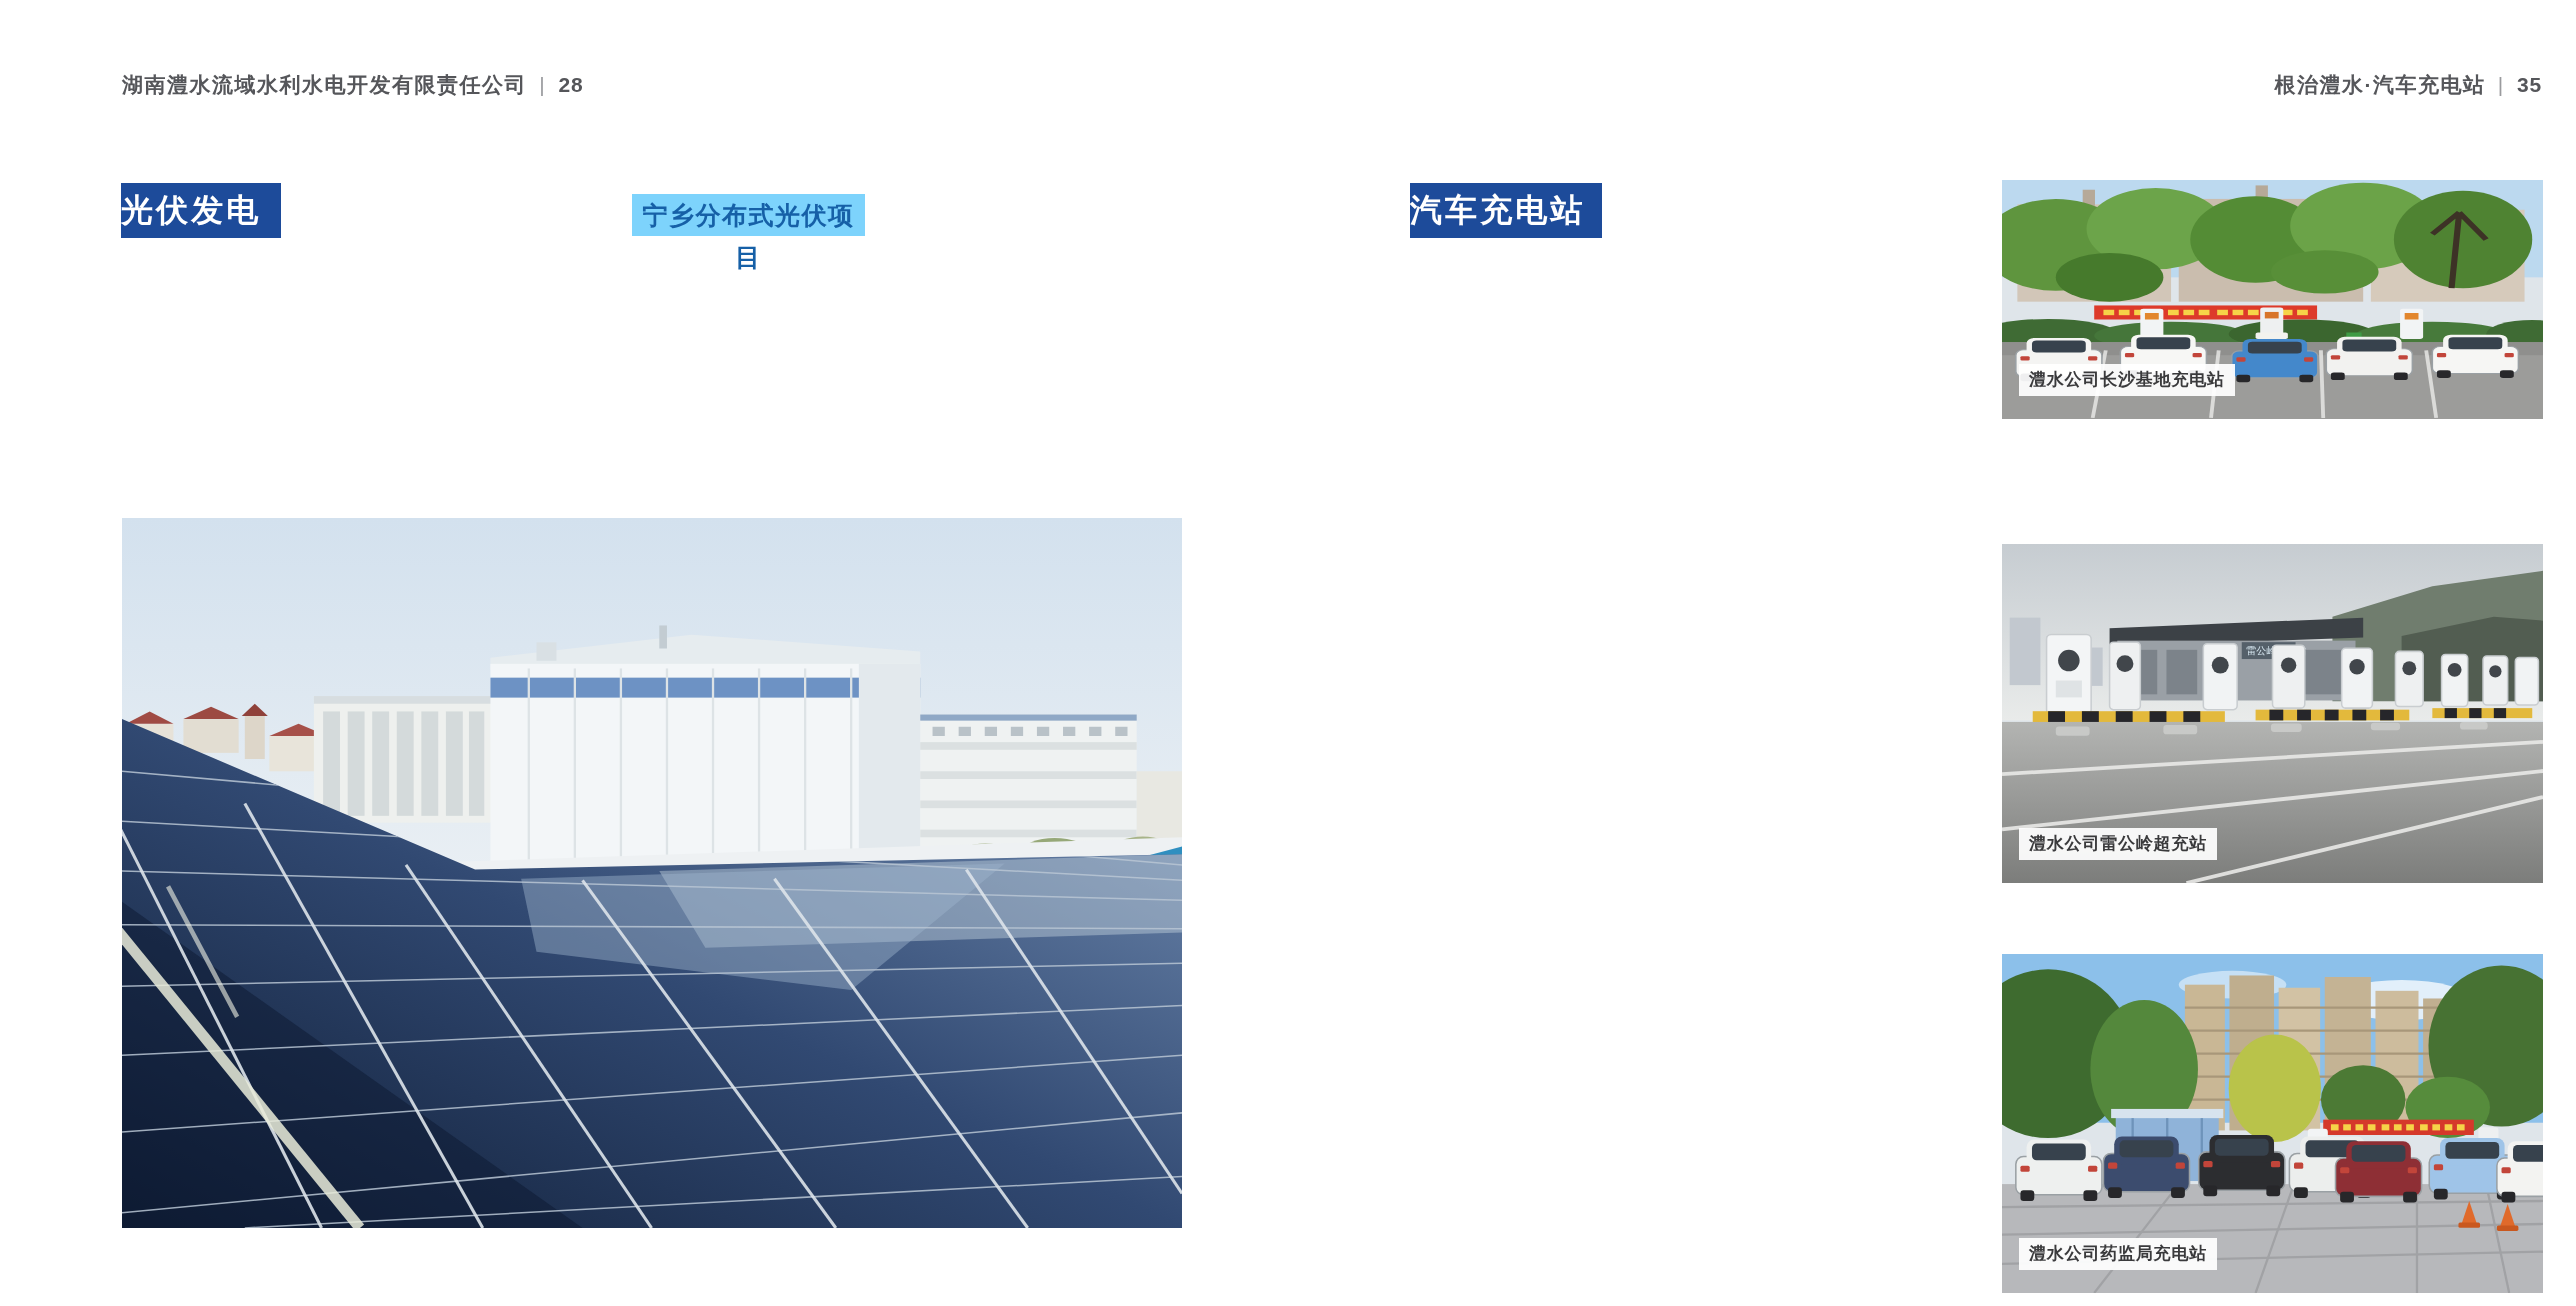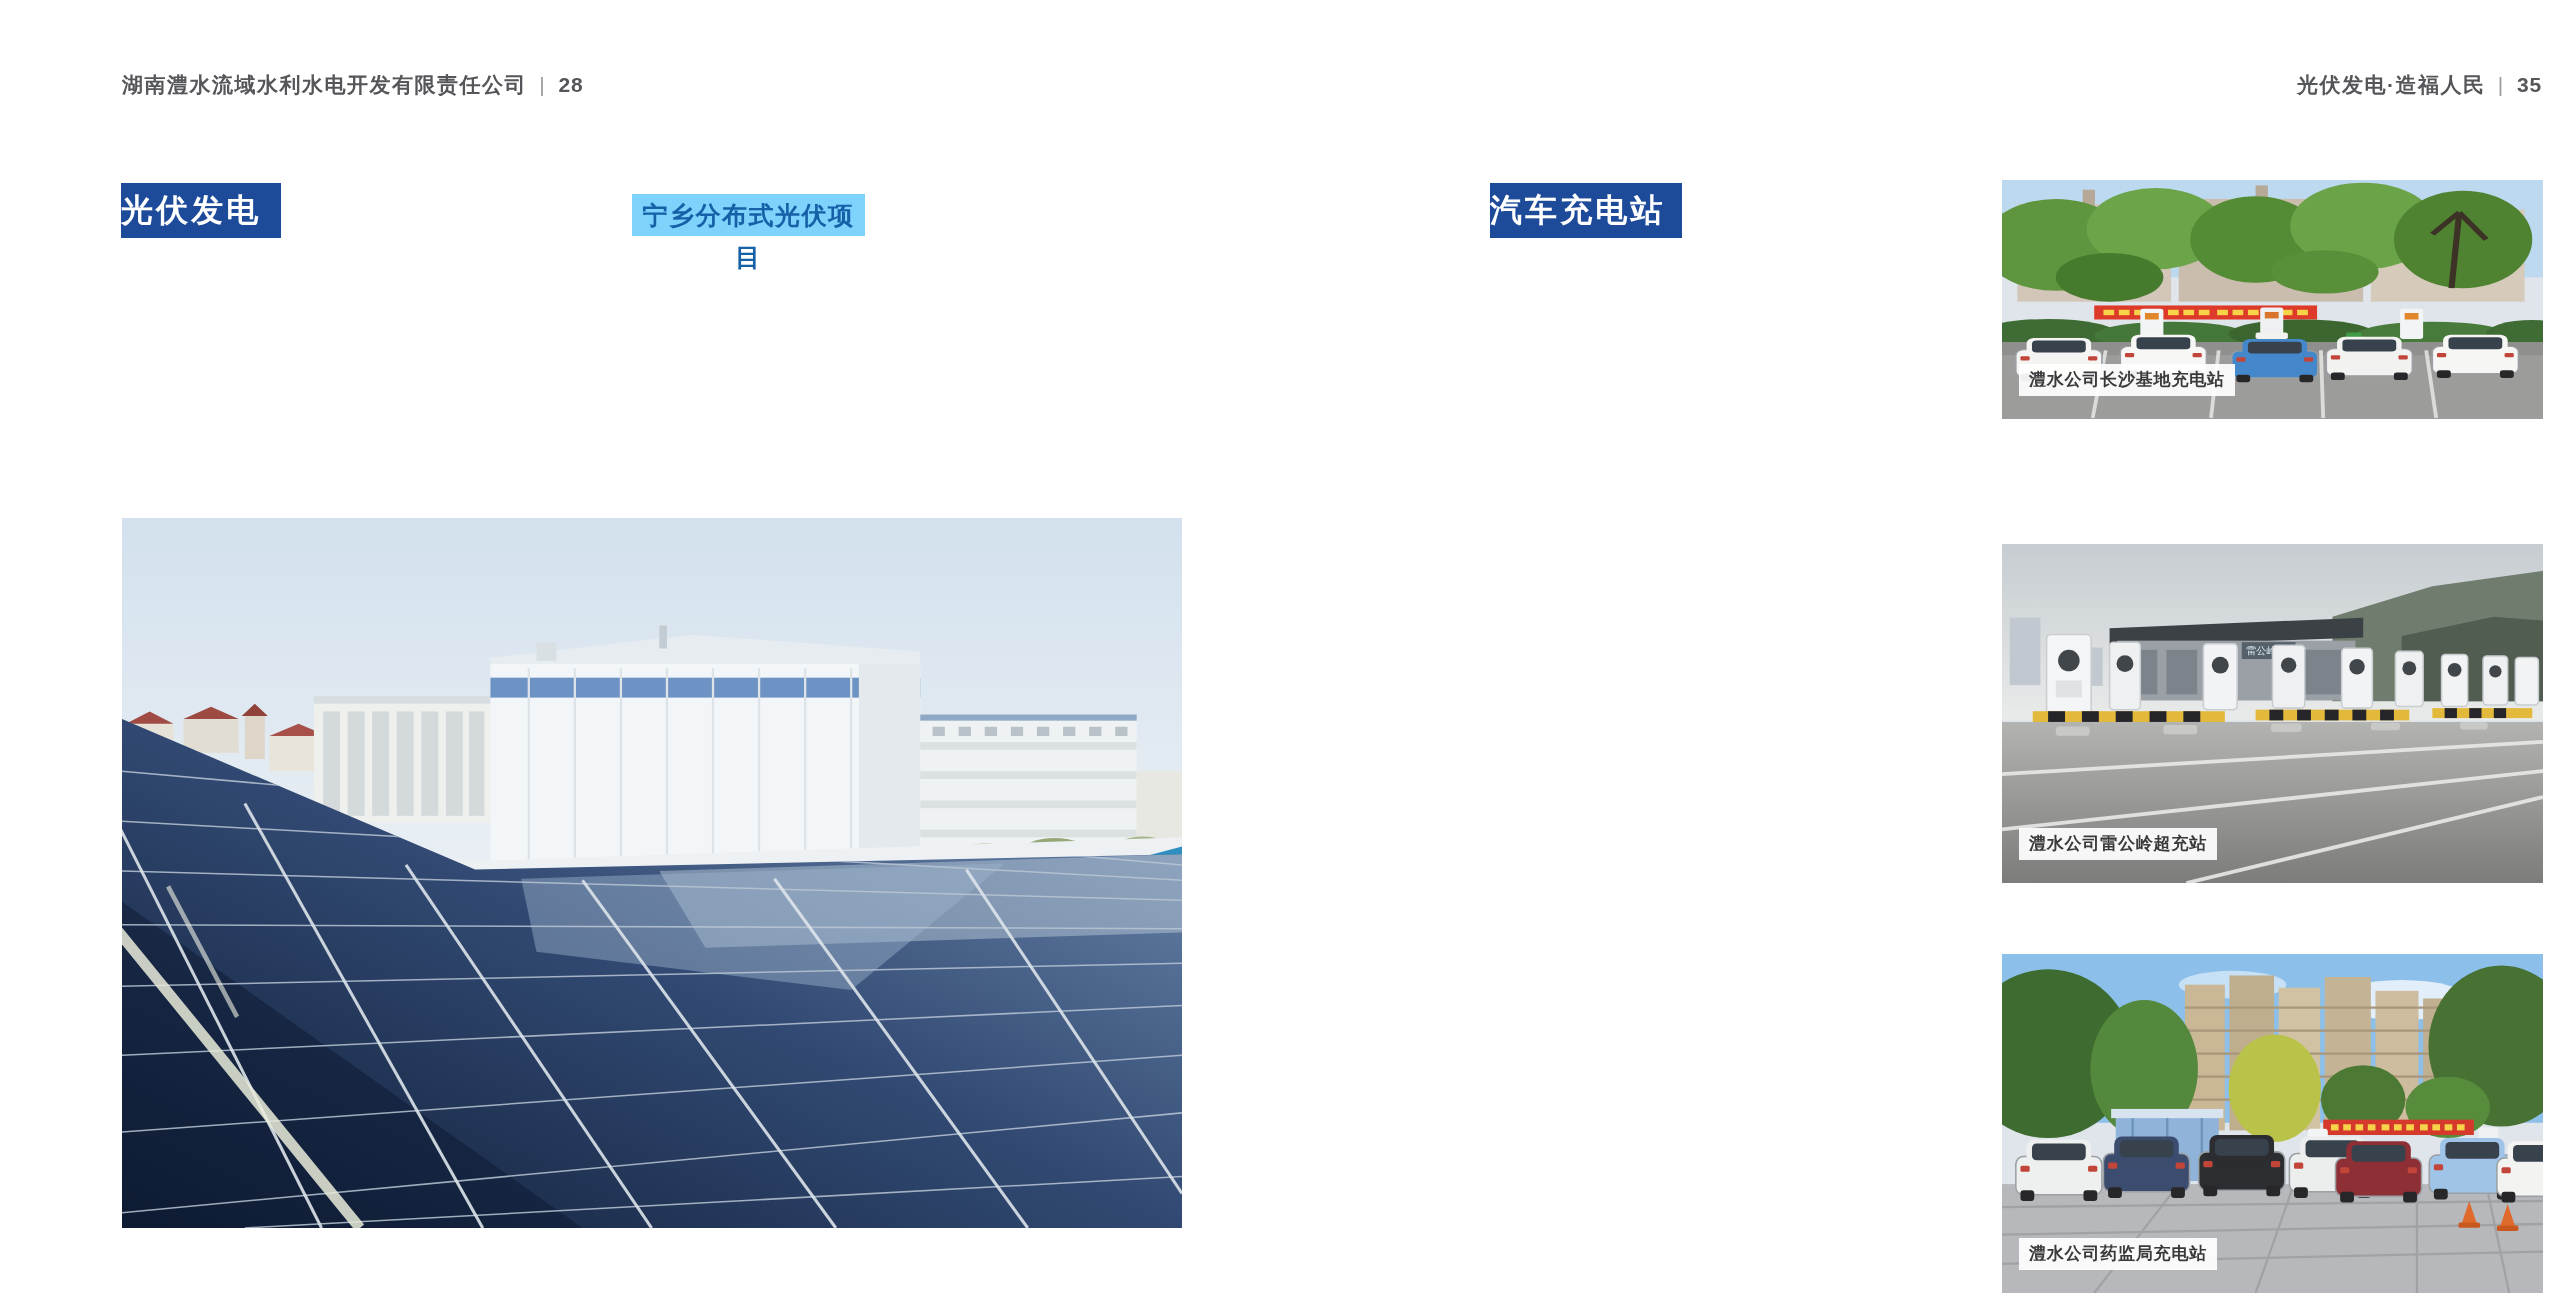--- a/index.html
+++ b/index.html
@@ -172,24 +172,24 @@
           <line x1="1100" y1="458" x2="1381" y2="880"></line>
         </g>
 
         <line x1="-20" y1="520" x2="310" y2="925" stroke="#e9ecda" stroke-width="14" opacity="0.85"></line>
         <line x1="60" y1="480" x2="150" y2="650" stroke="#f2f4e6" stroke-width="6" opacity="0.6"></line>
       </g>
     </svg>
   </div>
 
   <div class="runhead" style="right:78px;">
-    <span>光伏发电·造福人民</span><span class="sep">|</span><span class="pnum">35</span>
-  </div>
-
-  <div class="section-title" style="left:1446px;width:192px;">汽车充电站</div>
+    <span>根治澧水·汽车充电站</span><span class="sep">|</span><span class="pnum">35</span>
+  </div>
+
+  <div class="section-title" style="left:1366px;width:192px;">汽车充电站</div>
 
 
   <div class="photo" style="left:1958px;top:180px;width:541px;height:239px;">
     <svg viewBox="0 0 704 442" preserveAspectRatio="none">
       <rect x="0" y="0" width="704" height="180" fill="#bcd9ef"></rect>
 
       <g>
         <rect x="20" y="45" width="200" height="180" fill="#d2c6b8"></rect>
         <rect x="230" y="35" width="240" height="190" fill="#cabdae"></rect>
         <rect x="480" y="55" width="200" height="170" fill="#d6cabb"></rect>

